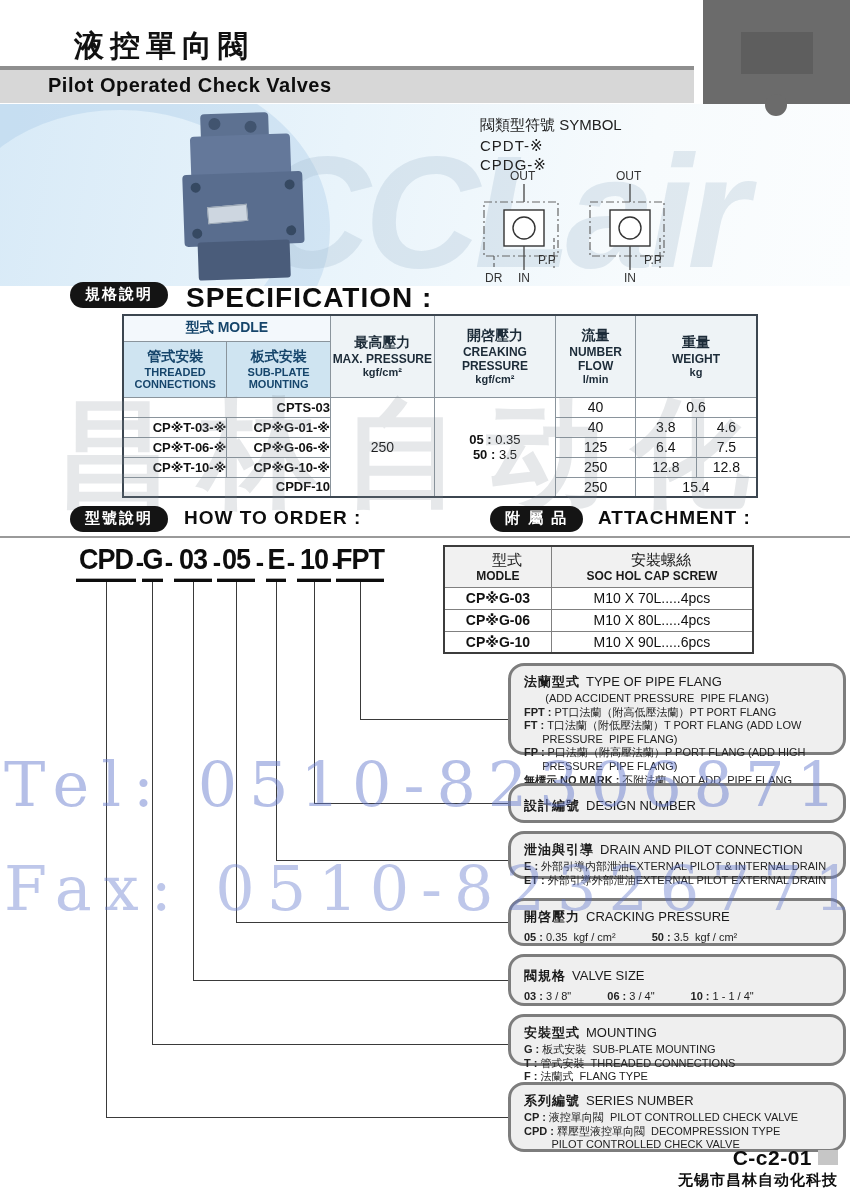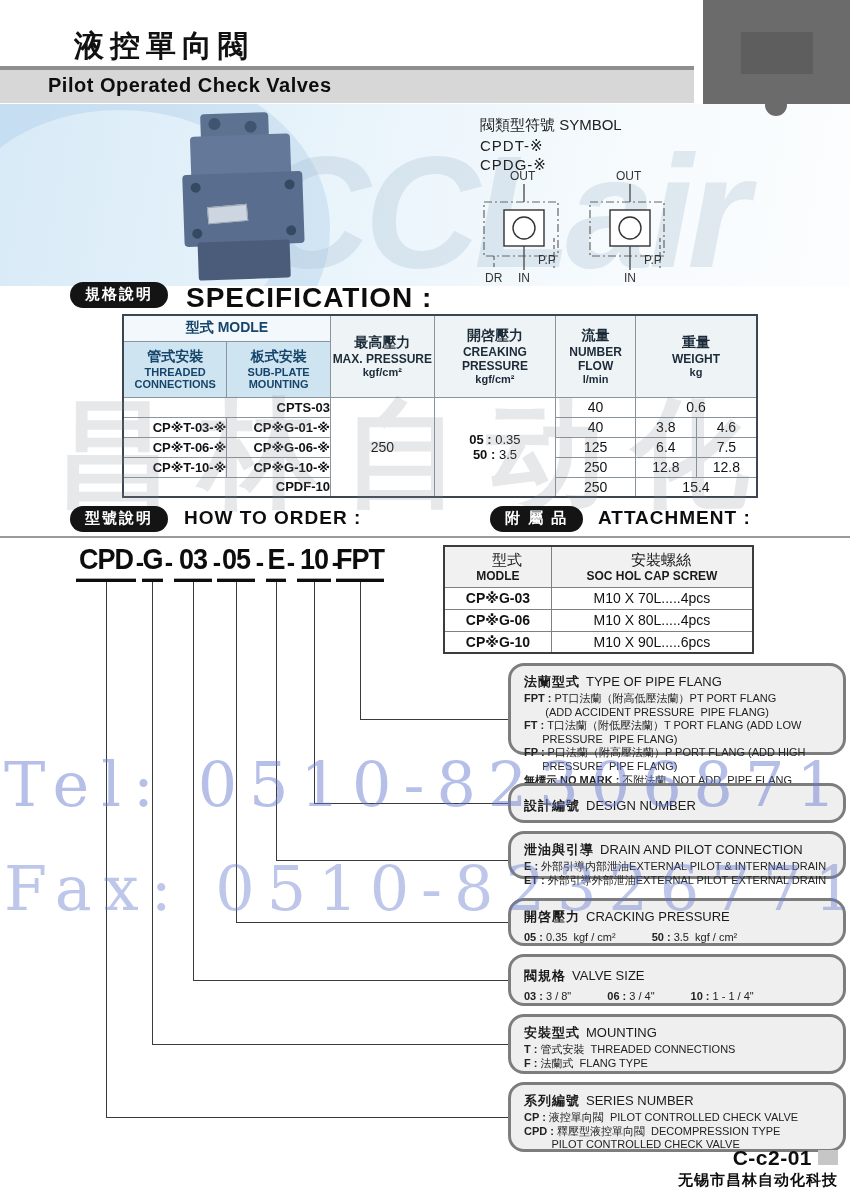--- a/index.html
+++ b/index.html
@@ -321,22 +321,22 @@
           <td class="model">CP※G-10</td>
           <td>M10 X 90L.....6pcs</td>
         </tr>
       </tbody>
   </table>
 
   <div class="xbox" style="top:663px;height:92px">
     <div class="bx-title"><b>法蘭型式</b><span>TYPE OF PIPE FLANG</span></div>
     <div>
 
-    <div class="bx-line"><b>FPT :</b><span>PT口法蘭（附高低壓法蘭）PT PORT FLANG</span></div>
-        <div class="bx-line"><b></b><span>      (ADD ACCIDENT PRESSURE  PIPE FLANG)</span></div>
+    <div class="bx-line"><b></b><span>      (ADD ACCIDENT PRESSURE  PIPE FLANG)</span></div>
+        <div class="bx-line"><b>FPT :</b><span>PT口法蘭（附高低壓法蘭）PT PORT FLANG</span></div>
         <div class="bx-line"><b>FT :</b><span>T口法蘭（附低壓法蘭）T PORT FLANG (ADD LOW</span></div>
         <div class="bx-line"><b></b><span>     PRESSURE  PIPE FLANG)</span></div>
         <div class="bx-line"><b>FP :</b><span>P口法蘭（附高壓法蘭）P PORT FLANG (ADD HIGH</span></div>
         <div class="bx-line"><b></b><span>     PRESSURE  PIPE FLANG)</span></div>
         <div class="bx-line"><b>無標示 NO MARK :</b><span>不附法蘭  NOT ADD  PIPE FLANG</span></div>
       </div>
   </div>
 
   <div class="xbox" style="top:783px;height:40px;padding-top:11px">
     <div class="bx-title"><b>設計編號</b><span>DESIGN NUMBER</span></div>
@@ -358,24 +358,25 @@
     <div class="bx-line"><b>05 :</b><span>0.35  kgf / cm²</span></div><div class="bx-line"><b>50 :</b><span>3.5  kgf / cm²</span></div></div>
   </div>
 
   <div class="xbox inline-items" style="top:954px;height:52px;padding-top:10px">
     <div class="bx-title"><b>閥規格</b><span>VALVE SIZE</span></div>
     <div>
       
     <div class="bx-line"><b>03 :</b><span>3 / 8"</span></div><div class="bx-line"><b>06 :</b><span>3 / 4"</span></div><div class="bx-line"><b>10 :</b><span>1 - 1 / 4"</span></div></div>
   </div>
 
-  <div class="xbox" style="top:1014px;height:60px">
+  <div class="xbox" style="top:1014px;height:52px">
     <div class="bx-title"><b>安裝型式</b><span>MOUNTING</span></div>
     <div>
 
+    <div class="bx-line"><b>G :</b><span>板式安裝  SUB-PLATE MOUNTING</span></div>
         <div class="bx-line"><b>T :</b><span>管式安裝  THREADED CONNECTIONS</span></div>
         <div class="bx-line"><b>F :</b><span>法蘭式  FLANG TYPE</span></div>
       </div>
   </div>
 
   <div class="xbox" style="top:1082px;height:70px">
     <div class="bx-title"><b>系列編號</b><span>SERIES NUMBER</span></div>
     <div>
 
     <div class="bx-line"><b>CP :</b><span>液控單向閥  PILOT CONTROLLED CHECK VALVE</span></div>

